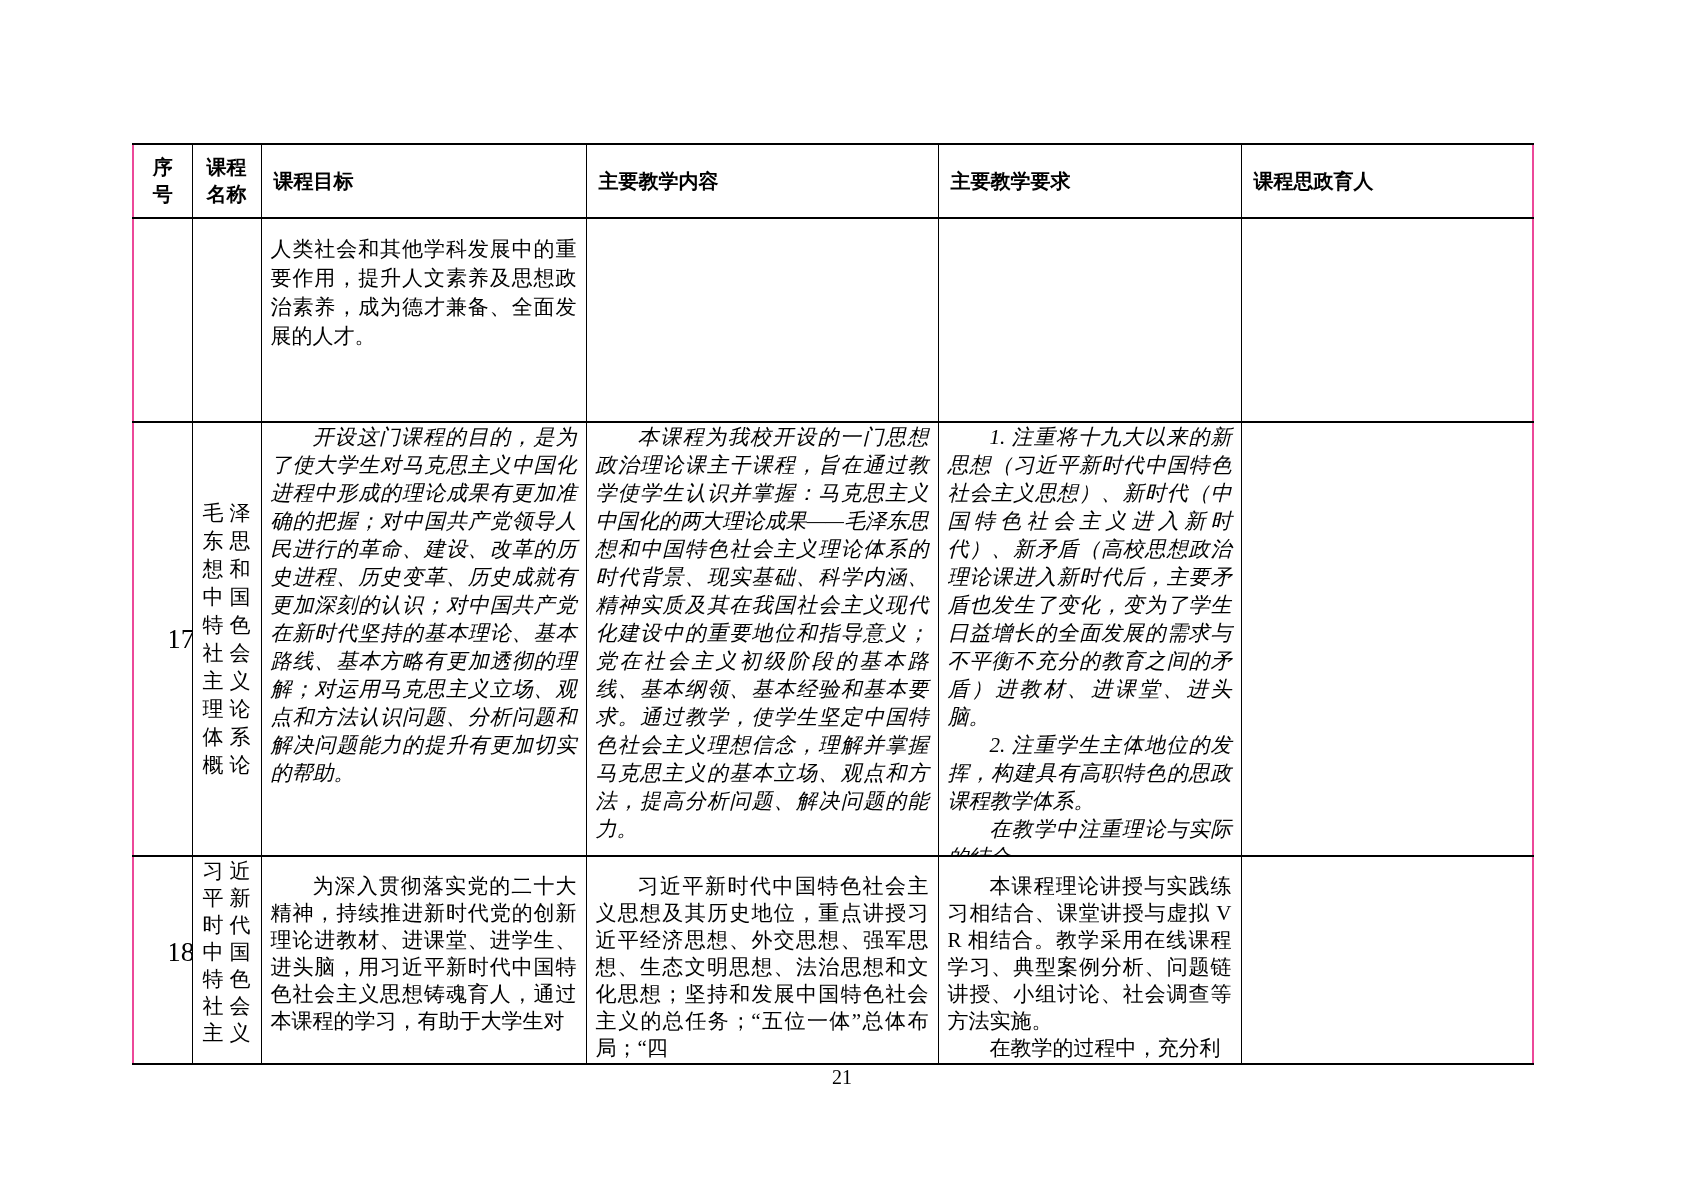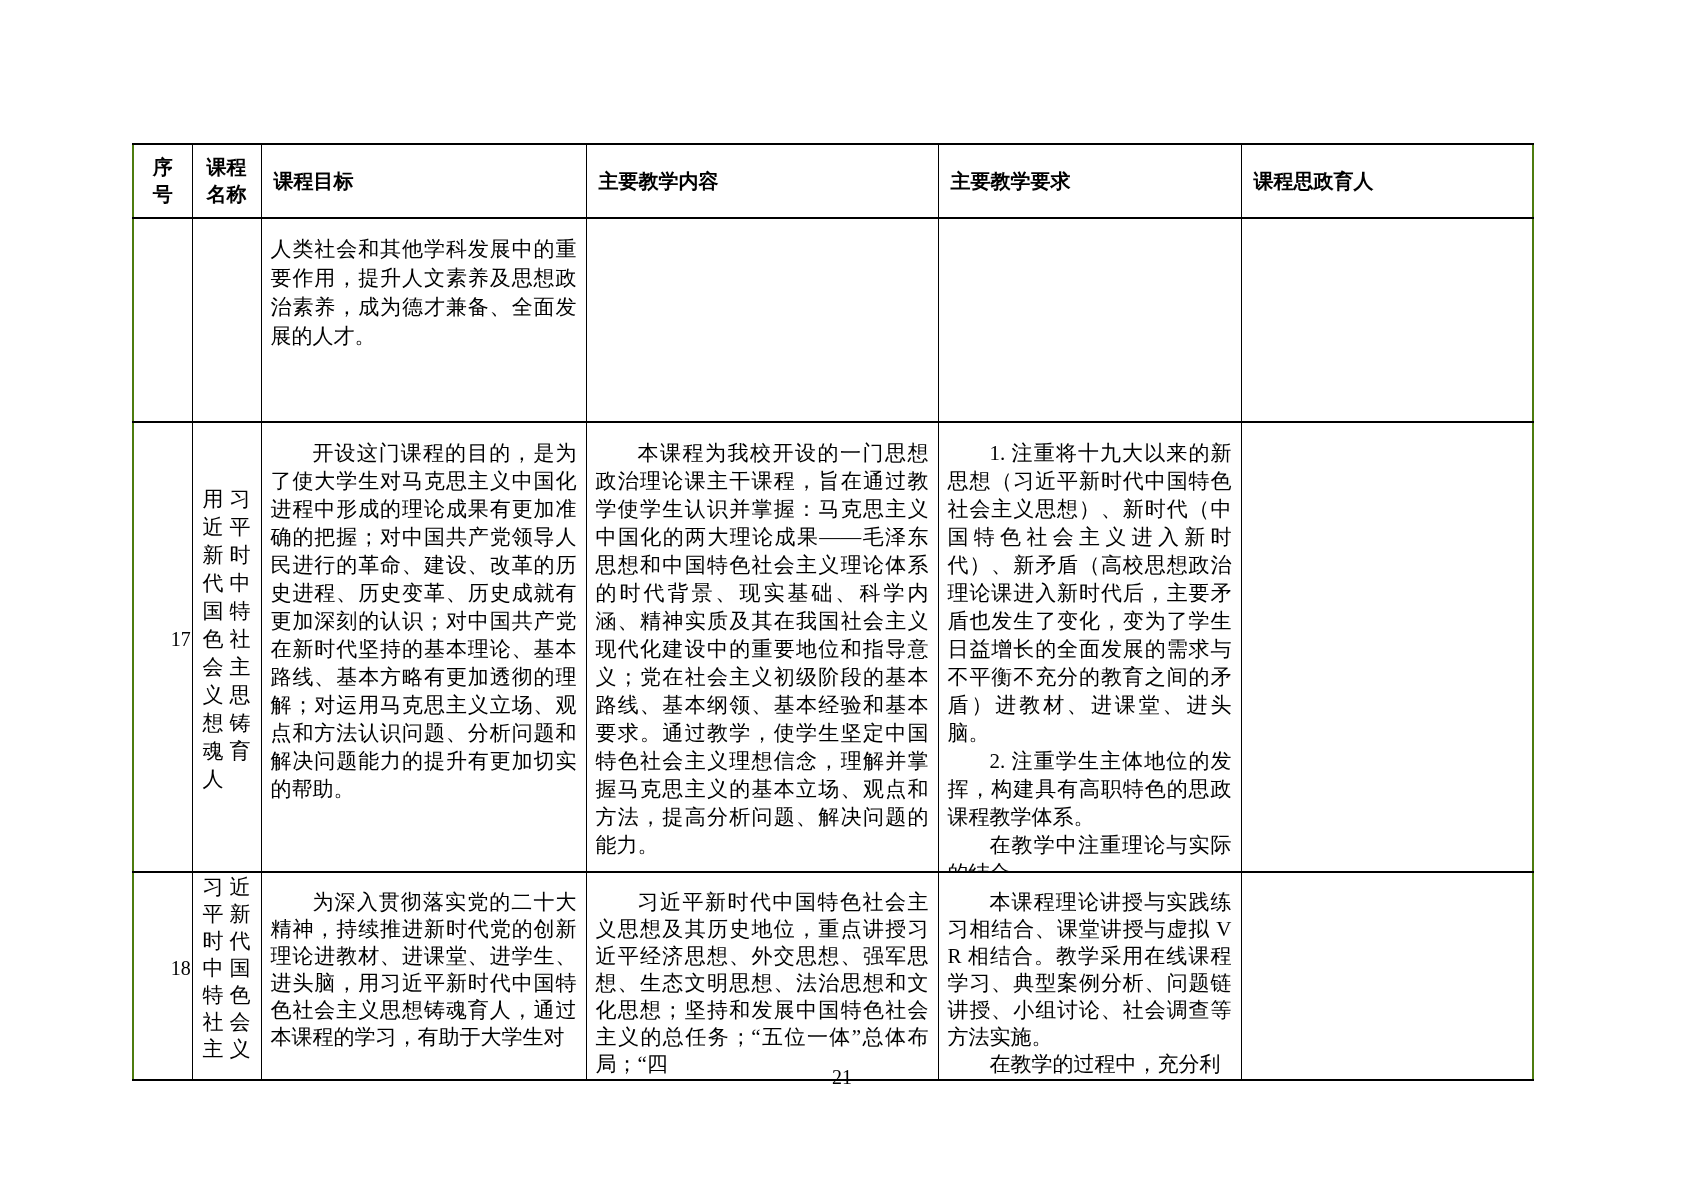--- a/index.html
+++ b/index.html
@@ -16,21 +16,21 @@
     font-family: "Liberation Serif", "DejaVu Serif", serif;
     color: #000000;
   }
   table.doc-table {
     position: absolute;
     left: 132px;
     top: 143px;
     width: 1400px;
     table-layout: fixed;
     border-collapse: collapse;
-    border: 2px solid #4d7c0f;
+    border: 2px solid #ec4899;
   }
   table.doc-table td, table.doc-table th {
     border-left: 1px solid #000000;
     border-right: 1px solid #000000;
     border-top: 2px solid #000000;
     border-bottom: 2px solid #000000;
     vertical-align: top;
     padding: 0;
     overflow: hidden;
   }
@@ -53,21 +53,21 @@
   .cellbox {
     overflow: hidden;
   }
   .h-a  { height: 186px; }
   .h-17 { height: 432px; }
   .h-18 { height: 190px; }
   .seq-box {
     display: flex;
     align-items: center;
     justify-content: center;
-    font-size: 20px;
+    font-size: 28px;
     margin-left: 36px;
   }
   .course-box {
     display: flex;
     align-items: center;
     justify-content: center;
   }
   .course-box.top {
     align-items: flex-start;
     padding-top: 1px;
@@ -87,21 +87,21 @@
   .text-box p {
     margin: 0;
     font-size: 21px;
     text-align: justify;
     text-justify: inter-character;
     word-break: break-all;
   }
   .text-box p.indent { text-indent: 2em; }
   .rA  .text-box { padding-top: 16px; }
   .rA  .text-box p { line-height: 29px; }
-  .r17 .text-box { padding-top: 16px; }
+  .r17 .text-box { padding-top: 0; font-style: italic; }
   .r17 .text-box p { line-height: 28px; }
   .r18 .text-box { padding-top: 16px; }
   .r18 .text-box p { line-height: 27px; }
   .pagenum {
     position: absolute;
     top: 1066px;
     left: 0;
     width: 1684px;
     text-align: center;
     font-size: 20px;
@@ -167,21 +167,21 @@
         <div class="cellbox h-a"></div>
       </td>
     </tr>
 
     <tr class="r17">
       <td>
         <div class="cellbox h-17 seq-box">17</div>
       </td>
       <td>
         <div class="cellbox h-17 course-box">
-          <div class="course-text">用习近平新时代中国特色社会主义思想铸魂育人</div>
+          <div class="course-text">毛泽东思想和中国特色社会主义理论体系概论</div>
         </div>
       </td>
       <td>
         <div class="cellbox h-17 text-box">
           <p class="indent">开设这门课程的目的，是为了使大学生对马克思主义中国化进程中形成的理论成果有更加准确的把握；对中国共产党领导人民进行的革命、建设、改革的历史进程、历史变革、历史成就有更加深刻的认识；对中国共产党在新时代坚持的基本理论、基本路线、基本方略有更加透彻的理解；对运用马克思主义立场、观点和方法认识问题、分析问题和解决问题能力的提升有更加切实的帮助。</p>
         </div>
       </td>
       <td>
         <div class="cellbox h-17 text-box">
           <p class="indent">本课程为我校开设的一门思想政治理论课主干课程，旨在通过教学使学生认识并掌握：马克思主义中国化的两大理论成果——毛泽东思想和中国特色社会主义理论体系的时代背景、现实基础、科学内涵、精神实质及其在我国社会主义现代化建设中的重要地位和指导意义；党在社会主义初级阶段的基本路线、基本纲领、基本经验和基本要求。通过教学，使学生坚定中国特色社会主义理想信念，理解并掌握马克思主义的基本立场、观点和方法，提高分析问题、解决问题的能力。</p>

